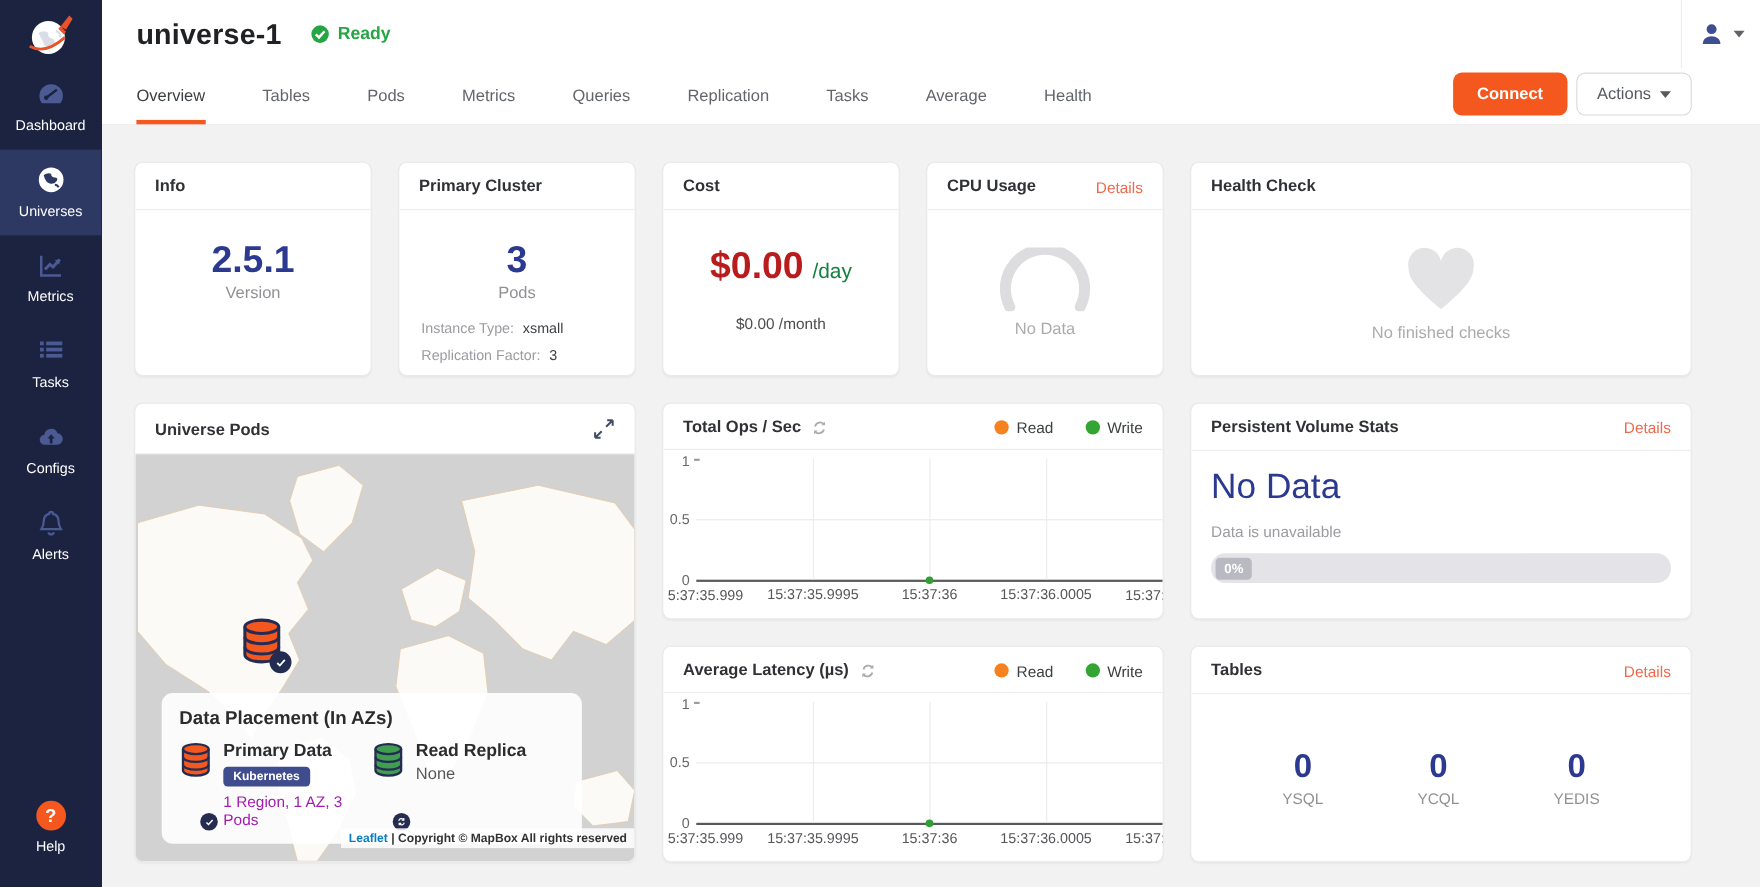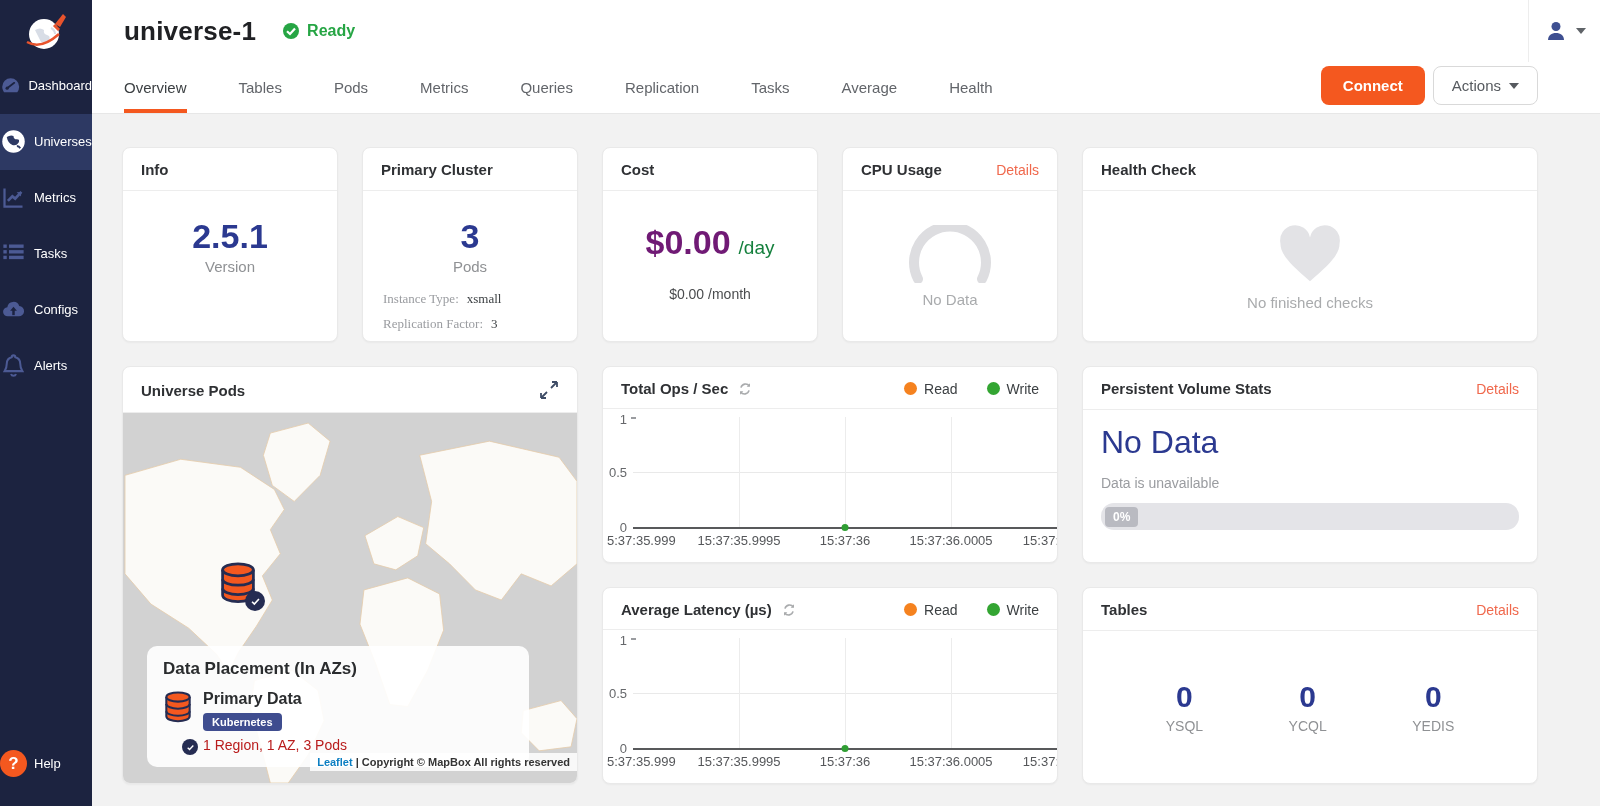--- a/index.html
+++ b/index.html
@@ -1,21 +1,21 @@
 <!DOCTYPE html>
 <html><head>
 <meta charset="utf-8">
 <style>
   * { margin:0; padding:0; box-sizing:border-box; }
   html,body { width:1600px; height:806px; font-family:"Liberation Sans", sans-serif; background:#f2f2f2; overflow:hidden; }
 
   
   .sidebar { position:fixed; left:0; top:0; bottom:0; width:92px; background:#1c2340; display:flex; flex-direction:column; align-items:stretch; z-index:20; }
   .logo-wrap { display:flex; justify-content:center; padding:8px 0 0; }
-  .side-item { display:flex; flex-direction:row; align-items:center; gap:7px; padding:14px 0 15px; cursor:pointer; }
+  .side-item { display:flex; flex-direction:column; align-items:center; gap:7px; padding:14px 0 15px; cursor:pointer; }
   .side-item:first-of-type { margin-top:24px; }
   .side-item .lbl { color:#ffffff; font-size:13px; }
   .side-item svg { width:27px; height:27px; }
   .side-item.active { background:#2d3963; }
   .side-icon { color:#4c5a94; }
   .side-item.active .side-icon { color:#ffffff; }
   .help-item { margin-top:auto; margin-bottom:14px; }
   .help-circle { width:27px; height:27px; border-radius:50%; background:#f4581f; color:#fff; font-weight:bold; font-size:17px; display:flex; align-items:center; justify-content:center; }
 
   
@@ -40,49 +40,49 @@
   .grid { display:grid; grid-template-columns:repeat(6,1fr); grid-template-rows:195px 197px 197px; column-gap:24px; row-gap:24px; }
   .card { background:#fff; border:1px solid #e9e9e9; border-radius:8px; box-shadow:0 1px 2px rgba(0,0,0,.04); overflow:hidden; display:flex; flex-direction:column; }
   .card-head { display:flex; align-items:center; justify-content:space-between; padding:13px 18px 12px; border-bottom:1px solid #ededed; flex:0 0 auto; }
   .card-title { font-size:15px; font-weight:bold; color:#2f3134; display:flex; align-items:center; gap:9px; }
   .details-link { font-size:14px; color:#f0684c; cursor:pointer; text-decoration:none; }
   .card-body { flex:1; position:relative; }
   .metric-value { font-size:34px; font-weight:bold; color:#2b3990; text-align:center; }
   .metric-label { font-size:15px; color:#8f9194; text-align:center; margin-top:2px; }
 
   .info-body, .pc-body { padding-top:26px; }
-  .pc-rows { margin:16px 12px 0 20px;font-family:Liberation Serif, serif; }
+  .pc-rows { margin:16px 12px 0 20px; }
   .pc-row { font-size:13px; margin-bottom:9px; }
   .pc-key { color:#9a9ca0; margin-right:8px; }
   .pc-val { color:#3c4043; }
 
   .cost-body { padding-top:32px; }
   .cost-line { display:flex; justify-content:center; align-items:baseline; gap:8px; }
-  .cost-value { font-size:34px; font-weight:bold; color:#701a75; }
+  .cost-value { font-size:34px; font-weight:bold; color:#b91c1c; }
   .cost-unit { font-size:19px; color:#15803d; }
   .cost-month { text-align:center; font-size:14px; color:#4a4c4e; margin-top:24px; }
 
   .cpu-body { display:flex; flex-direction:column; align-items:center; justify-content:center; gap:8px; }
   .nodata-small { font-size:15px; color:#a9abad; }
   .health-body { display:flex; flex-direction:column; align-items:center; justify-content:center; gap:10px; }
 
   
   .pods-card { grid-column:1/3; grid-row:2/4; }
   .expand-icon { cursor:pointer; }
   .map-area { flex:1; position:relative; background:#d2d2d2; overflow:hidden; }
   .map-svg { position:absolute; inset:0; width:100%; height:100%; }
   .map-marker { position:absolute; left:95px; top:148px; }
   .db-badge { position:absolute; right:-7px; bottom:-2px; width:20px; height:20px; border-radius:50%; background:#252c52; display:flex; align-items:center; justify-content:center; }
   .placement-panel { position:absolute; left:24px; bottom:16px; width:382px; background:rgba(255,255,255,.9); border-radius:10px; padding:13px 16px 14px; }
   .placement-title { font-size:17px; font-weight:bold; color:#2a2c2e; margin-bottom:11px; }
   .placement-cols { display:flex; }
   .placement-col { display:flex; gap:10px; flex:1; }
   .pl-name { font-size:16px; font-weight:bold; color:#2a2c2e; }
   .k8s-badge { display:inline-block; background:#3f4d8f; color:#fff; font-size:11px; font-weight:bold; border-radius:4px; padding:3px 9px; margin-top:5px; }
-  .pl-detail { font-size:14px; color:#b91c1c; margin-top:6px; }
+  .pl-detail { font-size:14px; color:#a21caf; margin-top:6px; }
   .pl-none { font-size:15px; color:#55575a; margin-top:3px; }
   .db-icon-wrap { position:relative; flex:0 0 auto; }
   .attribution { position:absolute; right:0; bottom:12px; background:rgba(255,255,255,.85); font-size:11px; font-weight:bold; color:#333; padding:3px 7px; }
   .attribution a { color:#0b7ec2; text-decoration:none; cursor:pointer; }
 
   
   .chart-card .card-head { padding:13px 18px 11px; }
   .legend { display:flex; align-items:center; gap:29px; }
   .legend-item { display:flex; align-items:center; gap:7px; font-size:14px; color:#3c4043; }
   .dot { width:13px; height:13px; border-radius:50%; }
@@ -351,20 +351,39 @@
                         <path d="M4.5 12.5 L9.5 17.5 L19.5 6.5" fill="none" stroke="#fff" stroke-width="3.6"></path>
                       </svg>
                   </span>
                 </div>
                 <div>
                   <div class="pl-name">Primary Data</div>
                   <span class="k8s-badge">Kubernetes</span>
                   <div class="pl-detail">1 Region, 1 AZ, 3 Pods</div>
                 </div>
               </div>
+              <div class="placement-col">
+                <div class="db-icon-wrap">
+                  <svg width="30" height="34" viewBox="0 0 36 40">
+                    <path d="M4 8 v23 c0 3.5 6.3 6 14 6 s14-2.5 14-6 V8" fill="#3f9e4f" stroke="#252c52" stroke-width="2.5"></path>
+                    <path d="M4 16.5 c0 3 6.3 5.5 14 5.5 s14-2.5 14-5.5 M4 25 c0 3 6.3 5.5 14 5.5 s14-2.5 14-5.5" fill="none" stroke="#252c52" stroke-width="2.5"></path>
+                    <ellipse cx="18" cy="8" rx="14" ry="5.5" fill="#3f9e4f" stroke="#252c52" stroke-width="2.5"></ellipse>
+                  </svg>
+                  <span class="db-badge" style="width:16px;height:16px;right:-5px;">
+                    <svg width="10" height="10" viewBox="0 0 24 24">
+                      <path d="M6 10 a6 6 0 0 1 11-2 M18 14 a6 6 0 0 1-11 2" fill="none" stroke="#fff" stroke-width="2.6"></path>
+                      <path d="M17 4 v4.5 h-4.5 M7 20 v-4.5 h4.5" fill="none" stroke="#fff" stroke-width="2.6"></path>
+                    </svg>
+                  </span>
+                </div>
+                <div>
+                  <div class="pl-name">Read Replica</div>
+                  <div class="pl-none">None</div>
+                </div>
+              </div>
             </div>
           </div>
 
           <div class="attribution">
             <a>Leaflet</a>
             <span>| Copyright © MapBox All rights reserved</span>
           </div>
         </div>
       </section>
 

